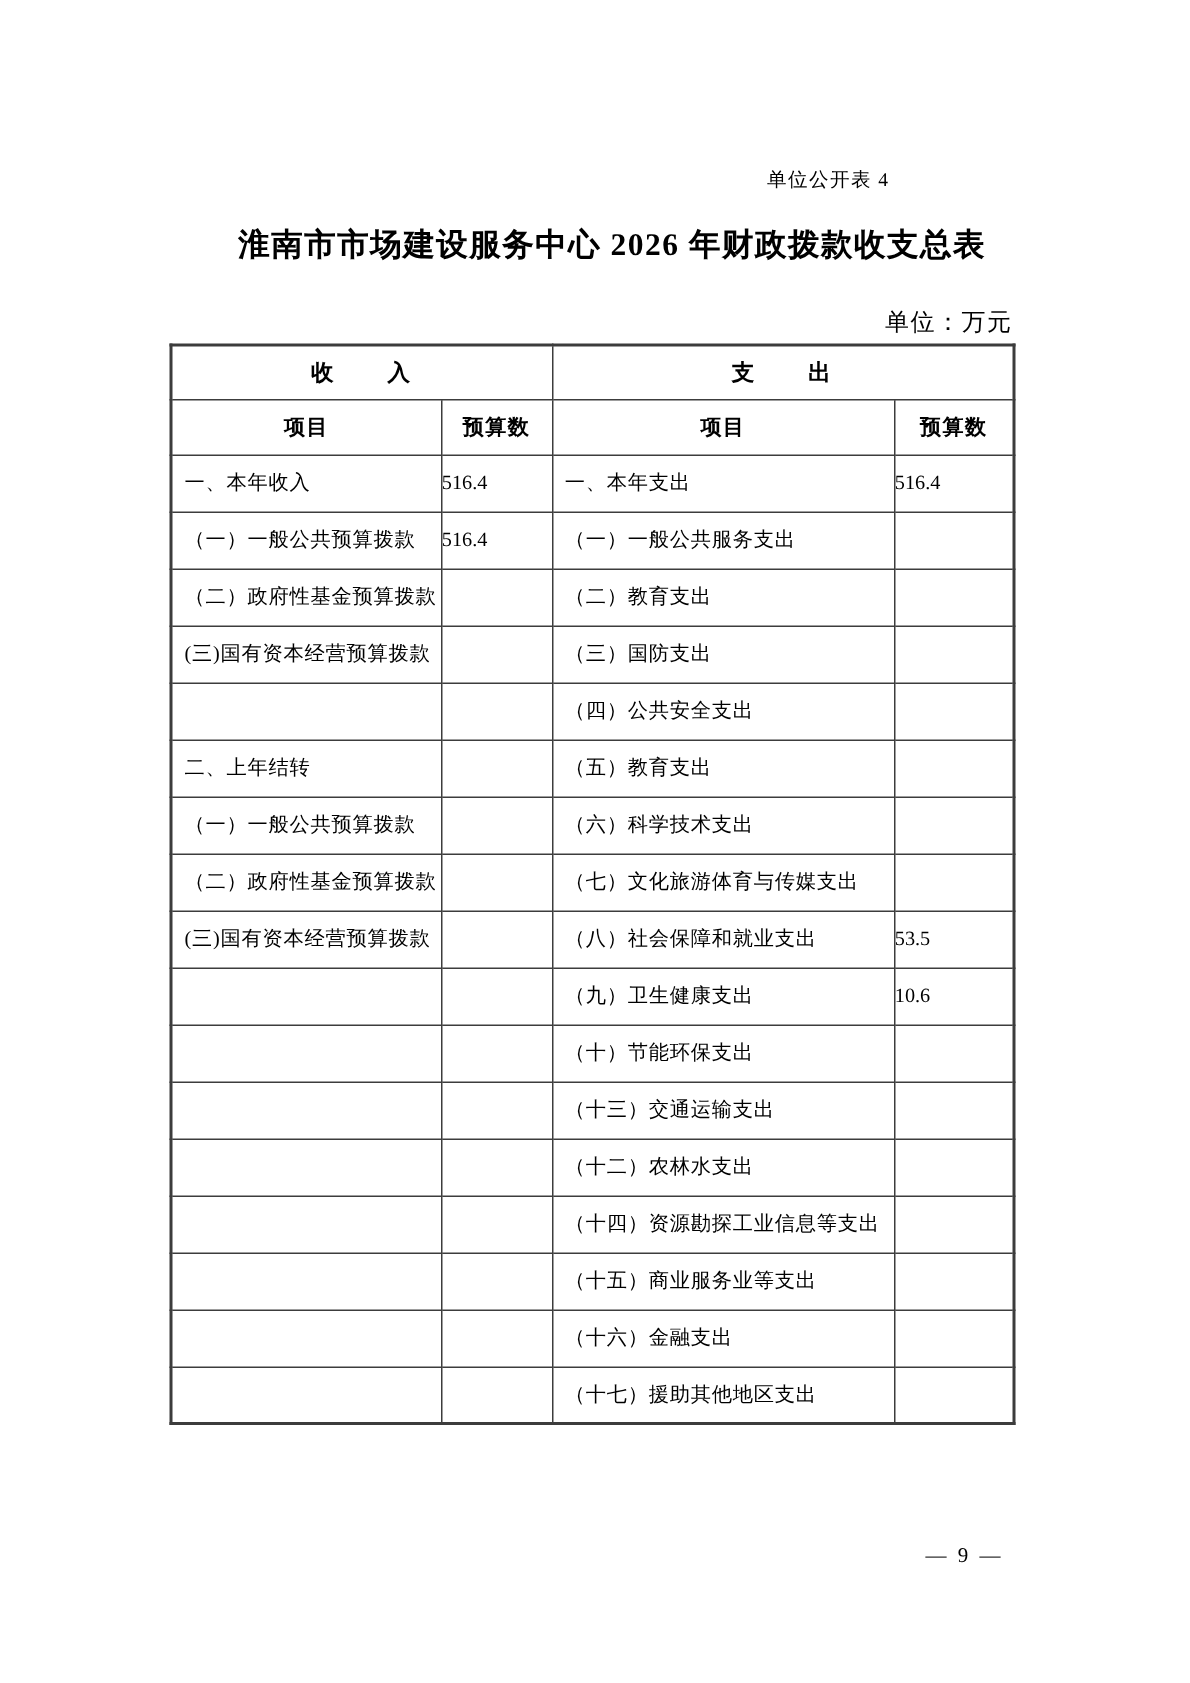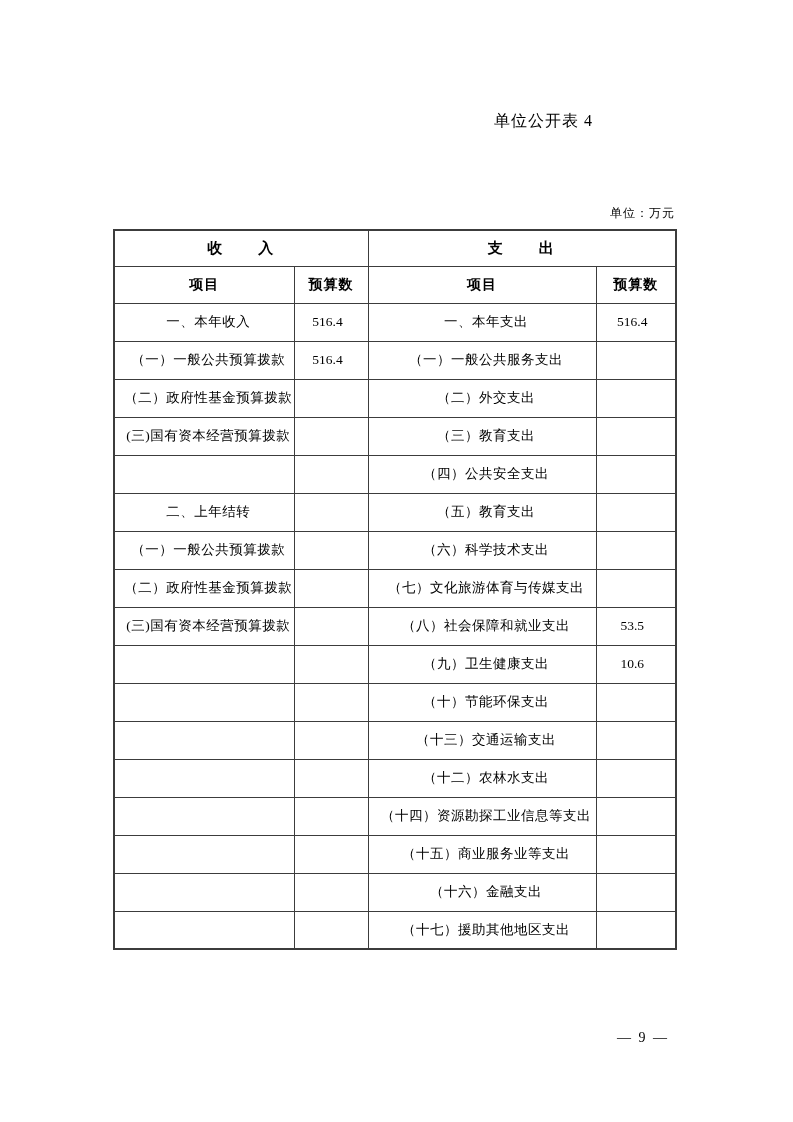--- a/index.html
+++ b/index.html
@@ -14,37 +14,37 @@
     height:1122px;
     background:var(--bg);
     color:var(--text);
     font-family:"Liberation Serif","DejaVu Serif",serif;
     overflow:hidden;
   }
   .doc-label{
     position:absolute;
     top:111px; left:0; width:593px;
     text-align:right;
-    font-size:16px;
+    font-size:13px;
     letter-spacing:1px;
   }
   .title{
     position:absolute;
     top:146px; left:23px; width:770px;
     text-align:center;
     font-size:21px;
     font-weight:bold;
     letter-spacing:1px;
     line-height:34px;
   }
   .unit-note{
     position:absolute;
     top:205px; left:0; width:675px;
     text-align:right;
-    font-size:12px;
+    font-size:16px;
     letter-spacing:1px;
   }
   table.budget-table{
     position:absolute;
     left:113px; top:229px;
     width:562px;
     border-collapse:collapse;
     table-layout:fixed;
     background:var(--bg);
   }
@@ -69,43 +69,44 @@
   th.col{font-size:14px;letter-spacing:1px;}
   td{
     padding:0;
     font-size:13.5px;
     vertical-align:middle;
     color:var(--text);
     overflow:hidden;
     white-space:nowrap;
   }
   td.item{
-    text-align:center;
+    text-align:left;
     padding-left:8px;
     letter-spacing:0.5px;
   }
   td.val{
-    text-align:center;
+    text-align:left;
     padding-right:7px;
   }
   .page-number{
     position:absolute;
     top:1030px; left:575px; width:136px;
     text-align:center;
     font-size:14px;
     letter-spacing:2px;
   }
 </style>
 </head>
 <body>
 
 <div class="page">
 
   <div class="doc-label">单位公开表 4</div>
 
+  <div class="title">淮南市市场建设服务中心 2026 年财政拨款收支总表</div>
 
   <div class="unit-note">单位：万元</div>
 
   <table class="budget-table">
     <colgroup>
       <col class="c1">
         <col class="c2">
         <col class="c3">
         <col class="c4">
     </colgroup>
@@ -130,27 +131,27 @@
         </tr>
         <tr>
           <td class="item">（一）一般公共预算拨款</td>
           <td class="val">516.4</td>
           <td class="item">（一）一般公共服务支出</td>
           <td class="val"></td>
         </tr>
         <tr>
           <td class="item">（二）政府性基金预算拨款</td>
           <td class="val"></td>
-          <td class="item">（二）外交支出</td>
+          <td class="item">（二）教育支出</td>
           <td class="val"></td>
         </tr>
         <tr>
           <td class="item">(三)国有资本经营预算拨款</td>
           <td class="val"></td>
-          <td class="item">（三）教育支出</td>
+          <td class="item">（三）国防支出</td>
           <td class="val"></td>
         </tr>
         <tr>
           <td class="item"></td>
           <td class="val"></td>
           <td class="item">（四）公共安全支出</td>
           <td class="val"></td>
         </tr>
         <tr>
           <td class="item">二、上年结转</td>

